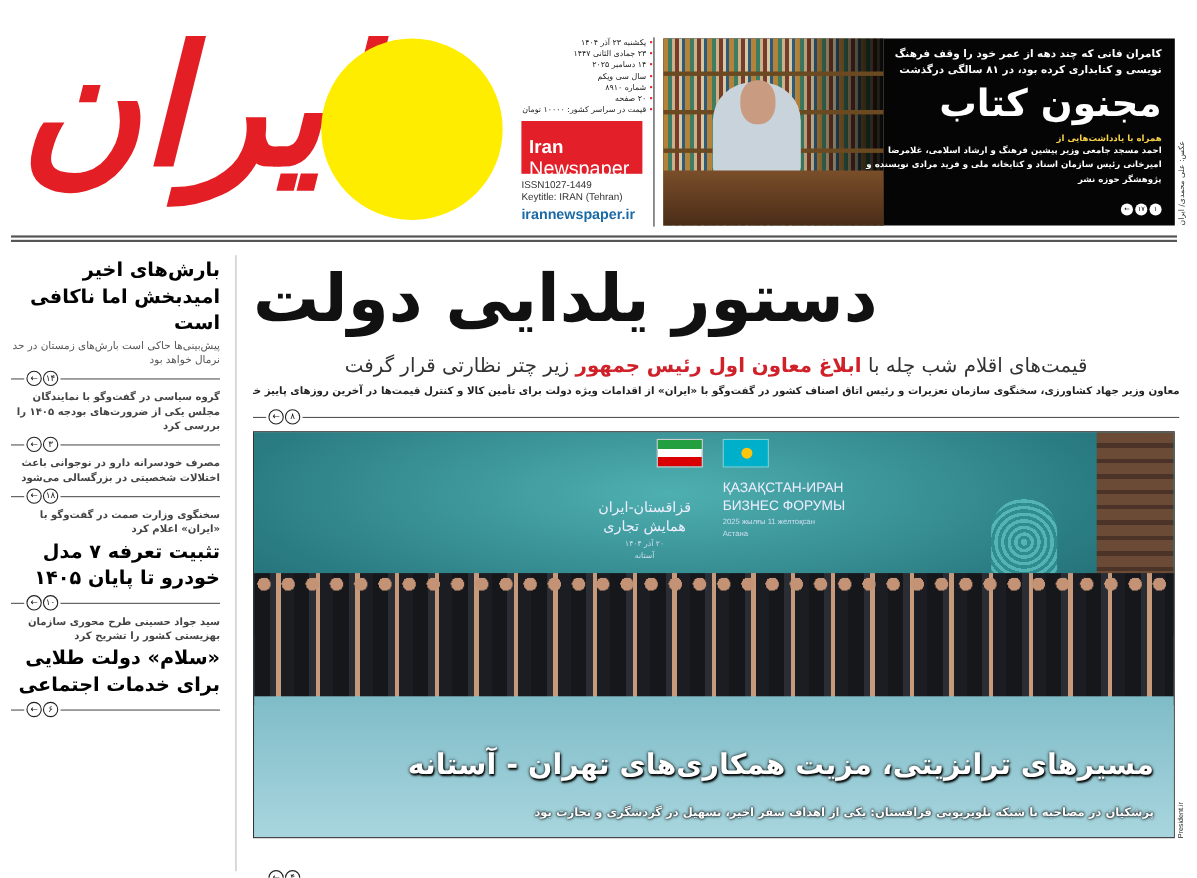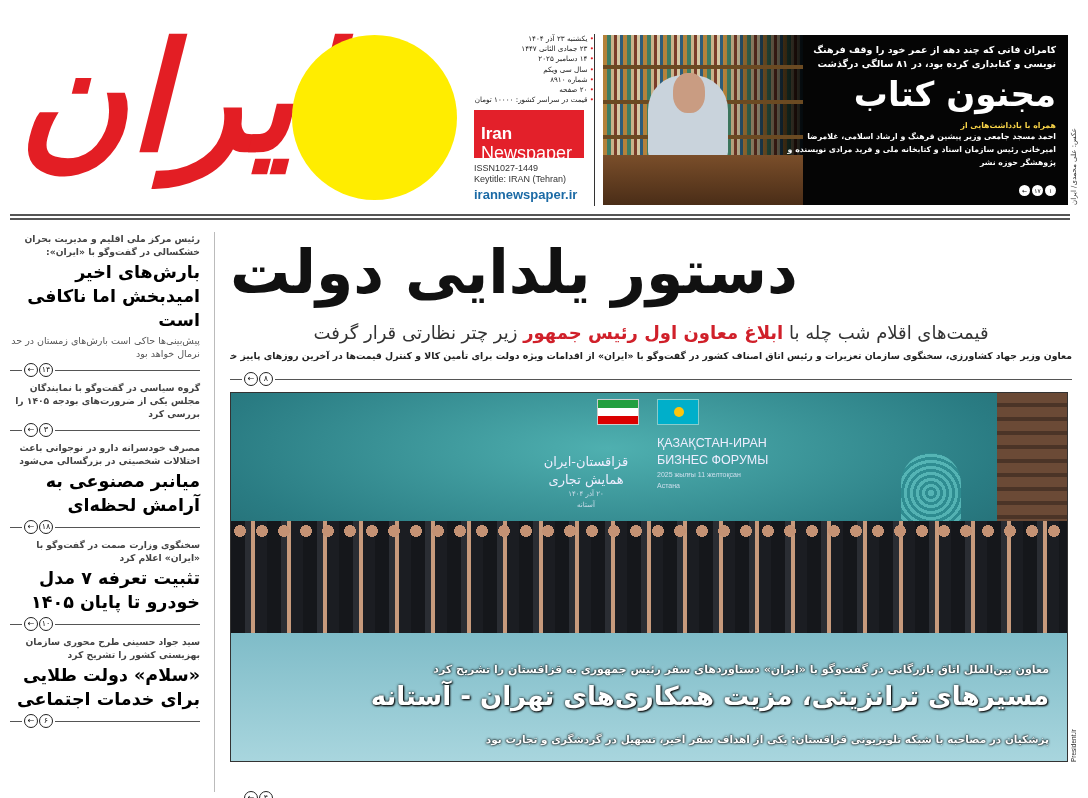--- a/index.html
+++ b/index.html
@@ -143,21 +143,20 @@
     <span class="dot-badge">۱</span>
   </div>
 </div>
 <div id="feature-credit" class="abs">عکس: علی محمدی/ ایران</div>
 
 <div id="mast-rule" class="abs rule3"></div>
 
 <div id="vdivider" class="abs"></div>
 <div id="sidebar" class="abs">
   <div class="side-item">
-    <div class="side-kicker">رئیس مرکز ملی اقلیم و مدیریت بحران خشکسالی در گفت‌وگو با «ایران»:</div>
     <div class="side-title">بارش‌های اخیر امیدبخش اما ناکافی است</div>
     <div class="side-sub">پیش‌بینی‌ها حاکی است بارش‌های زمستان در حد نرمال خواهد بود</div>
     <div class="ref-line">
       <div class="refs">
         <span class="circ">←</span>
         <span class="circ">۱۴</span>
       </div>
     </div>
   </div>
 
@@ -166,21 +165,20 @@
     <div class="ref-line">
       <div class="refs">
         <span class="circ">←</span>
         <span class="circ">۳</span>
       </div>
     </div>
   </div>
 
   <div class="side-item">
     <div class="side-kicker">مصرف خودسرانه دارو در نوجوانی باعث اختلالات شخصیتی در بزرگسالی می‌شود</div>
-    <div class="side-title">میانبر مصنوعی به آرامش لحظه‌ای</div>
     <div class="ref-line">
       <div class="refs">
         <span class="circ">←</span>
         <span class="circ">۱۸</span>
       </div>
     </div>
   </div>
 
   <div class="side-item">
     <div class="side-kicker">سخنگوی وزارت صمت در گفت‌وگو با «ایران» اعلام کرد</div>
@@ -232,21 +230,20 @@
   </div>
   <div id="banner-kz">
     <div>ҚАЗАҚСТАН-ИРАН</div>
     <div>БИЗНЕС ФОРУМЫ</div>
     <div class="small">2025 жылғы 11 желтоқсан</div>
     <div class="small">Астана</div>
   </div>
   <div class="ornament"></div>
   <div class="crowd"></div>
   <div class="floor"></div>
-  <div id="photo-kicker">معاون بین‌الملل اتاق بازرگانی در گفت‌وگو با «ایران» دستاوردهای سفر رئیس جمهوری به قزاقستان را تشریح کرد</div>
   <div id="photo-caption">پزشکیان در مصاحبه با شبکه تلویزیونی قزاقستان: یکی از اهداف سفر اخیر، تسهیل در گردشگری و تجارت بود</div>
   <div id="photo-title">مسیرهای ترانزیتی، مزیت همکاری‌های تهران - آستانه</div>
 </div>
 <div id="photo-credit" class="abs">President.ir</div>
 <div id="photo-ref" class="abs ref-line">
   <div class="refs">
     <span class="circ">←</span>
     <span class="circ">۴</span>
   </div>
 </div>

